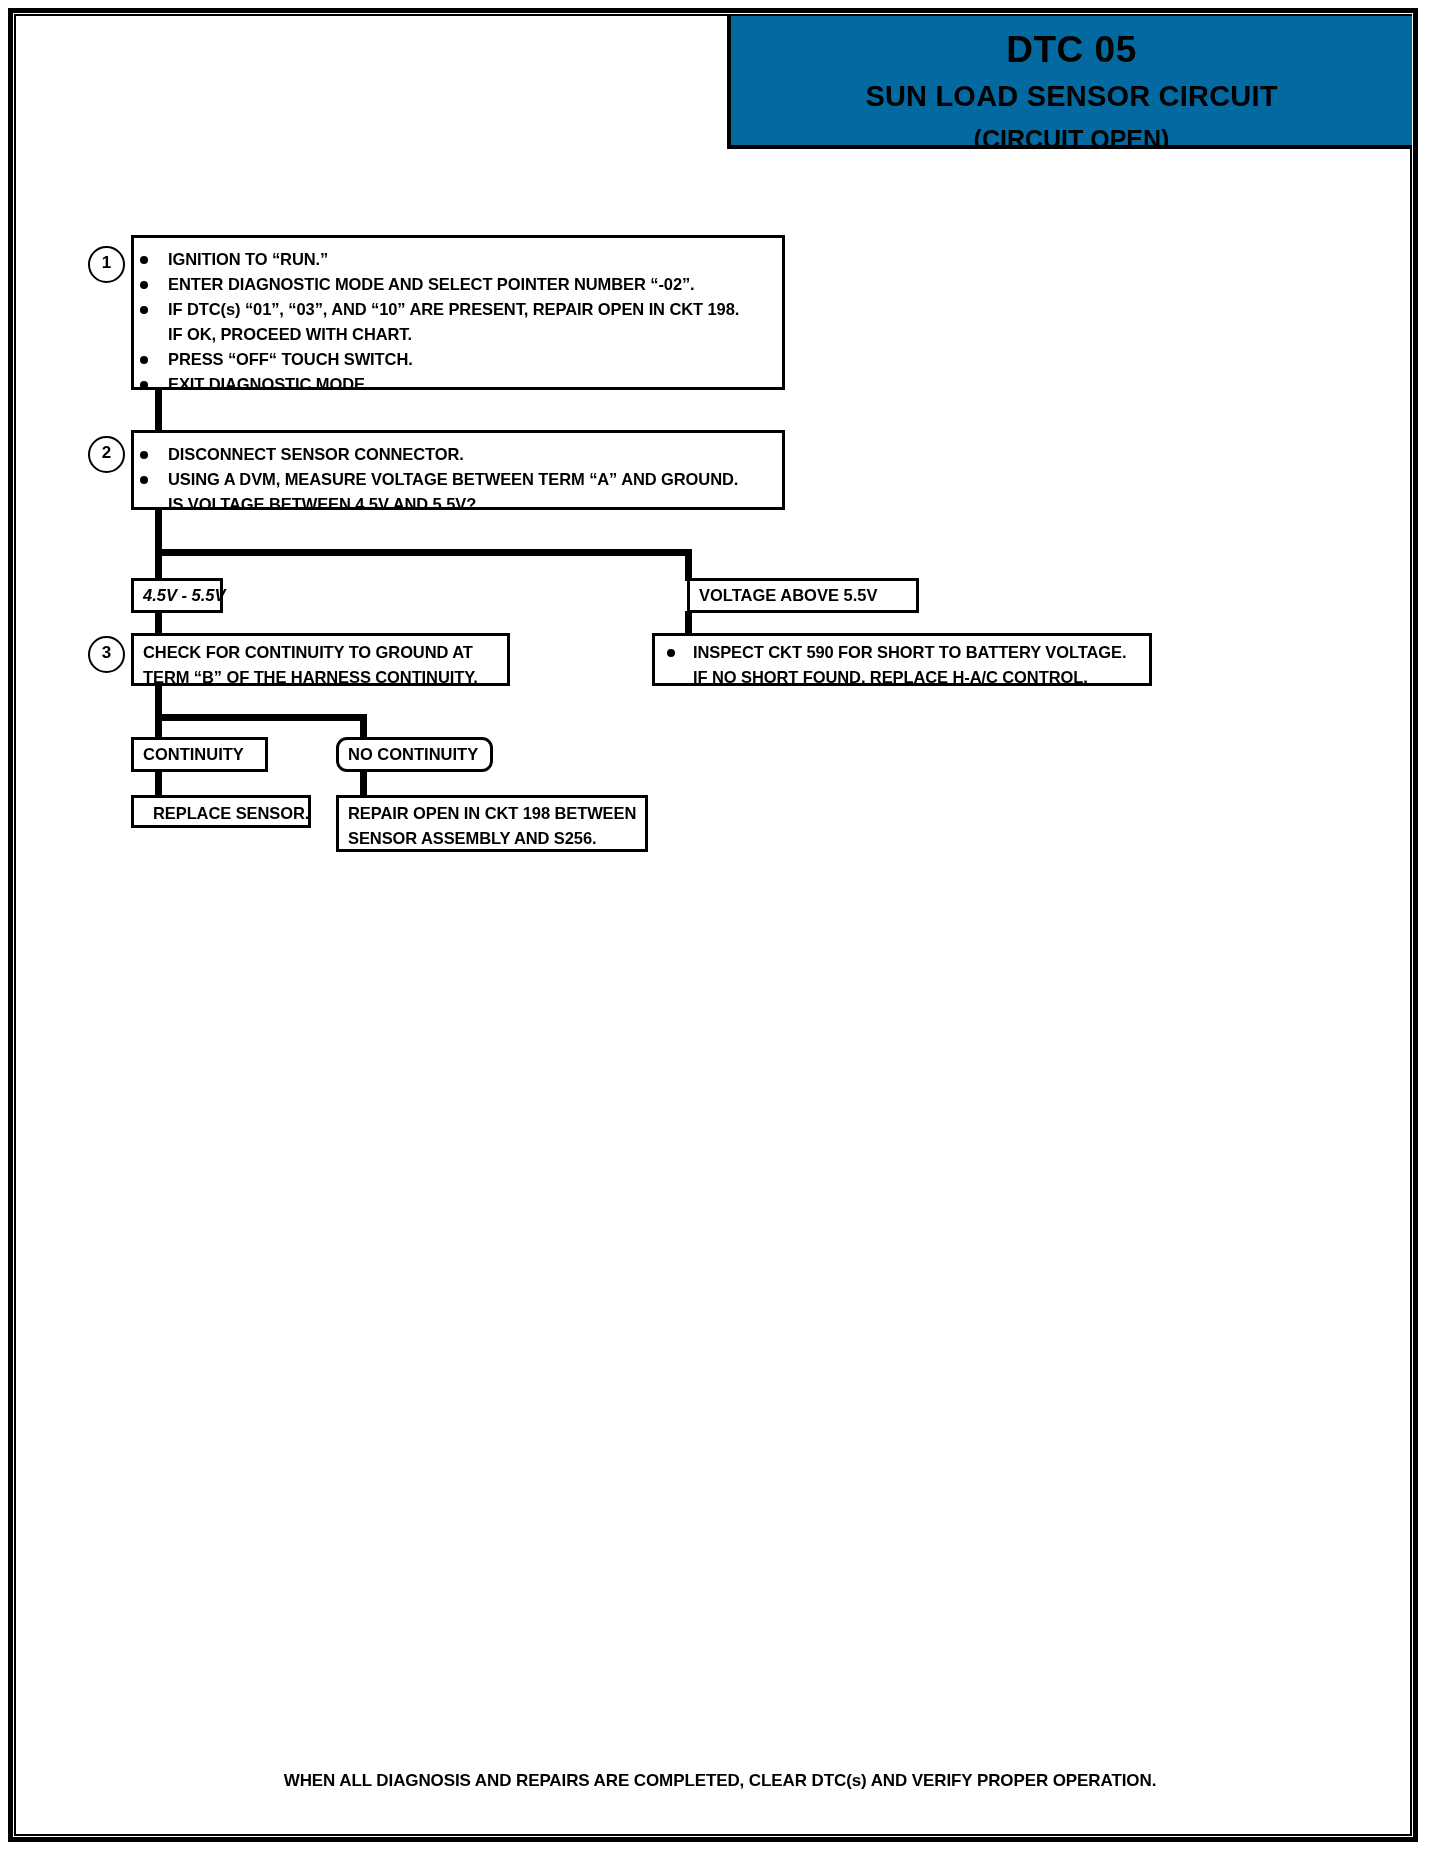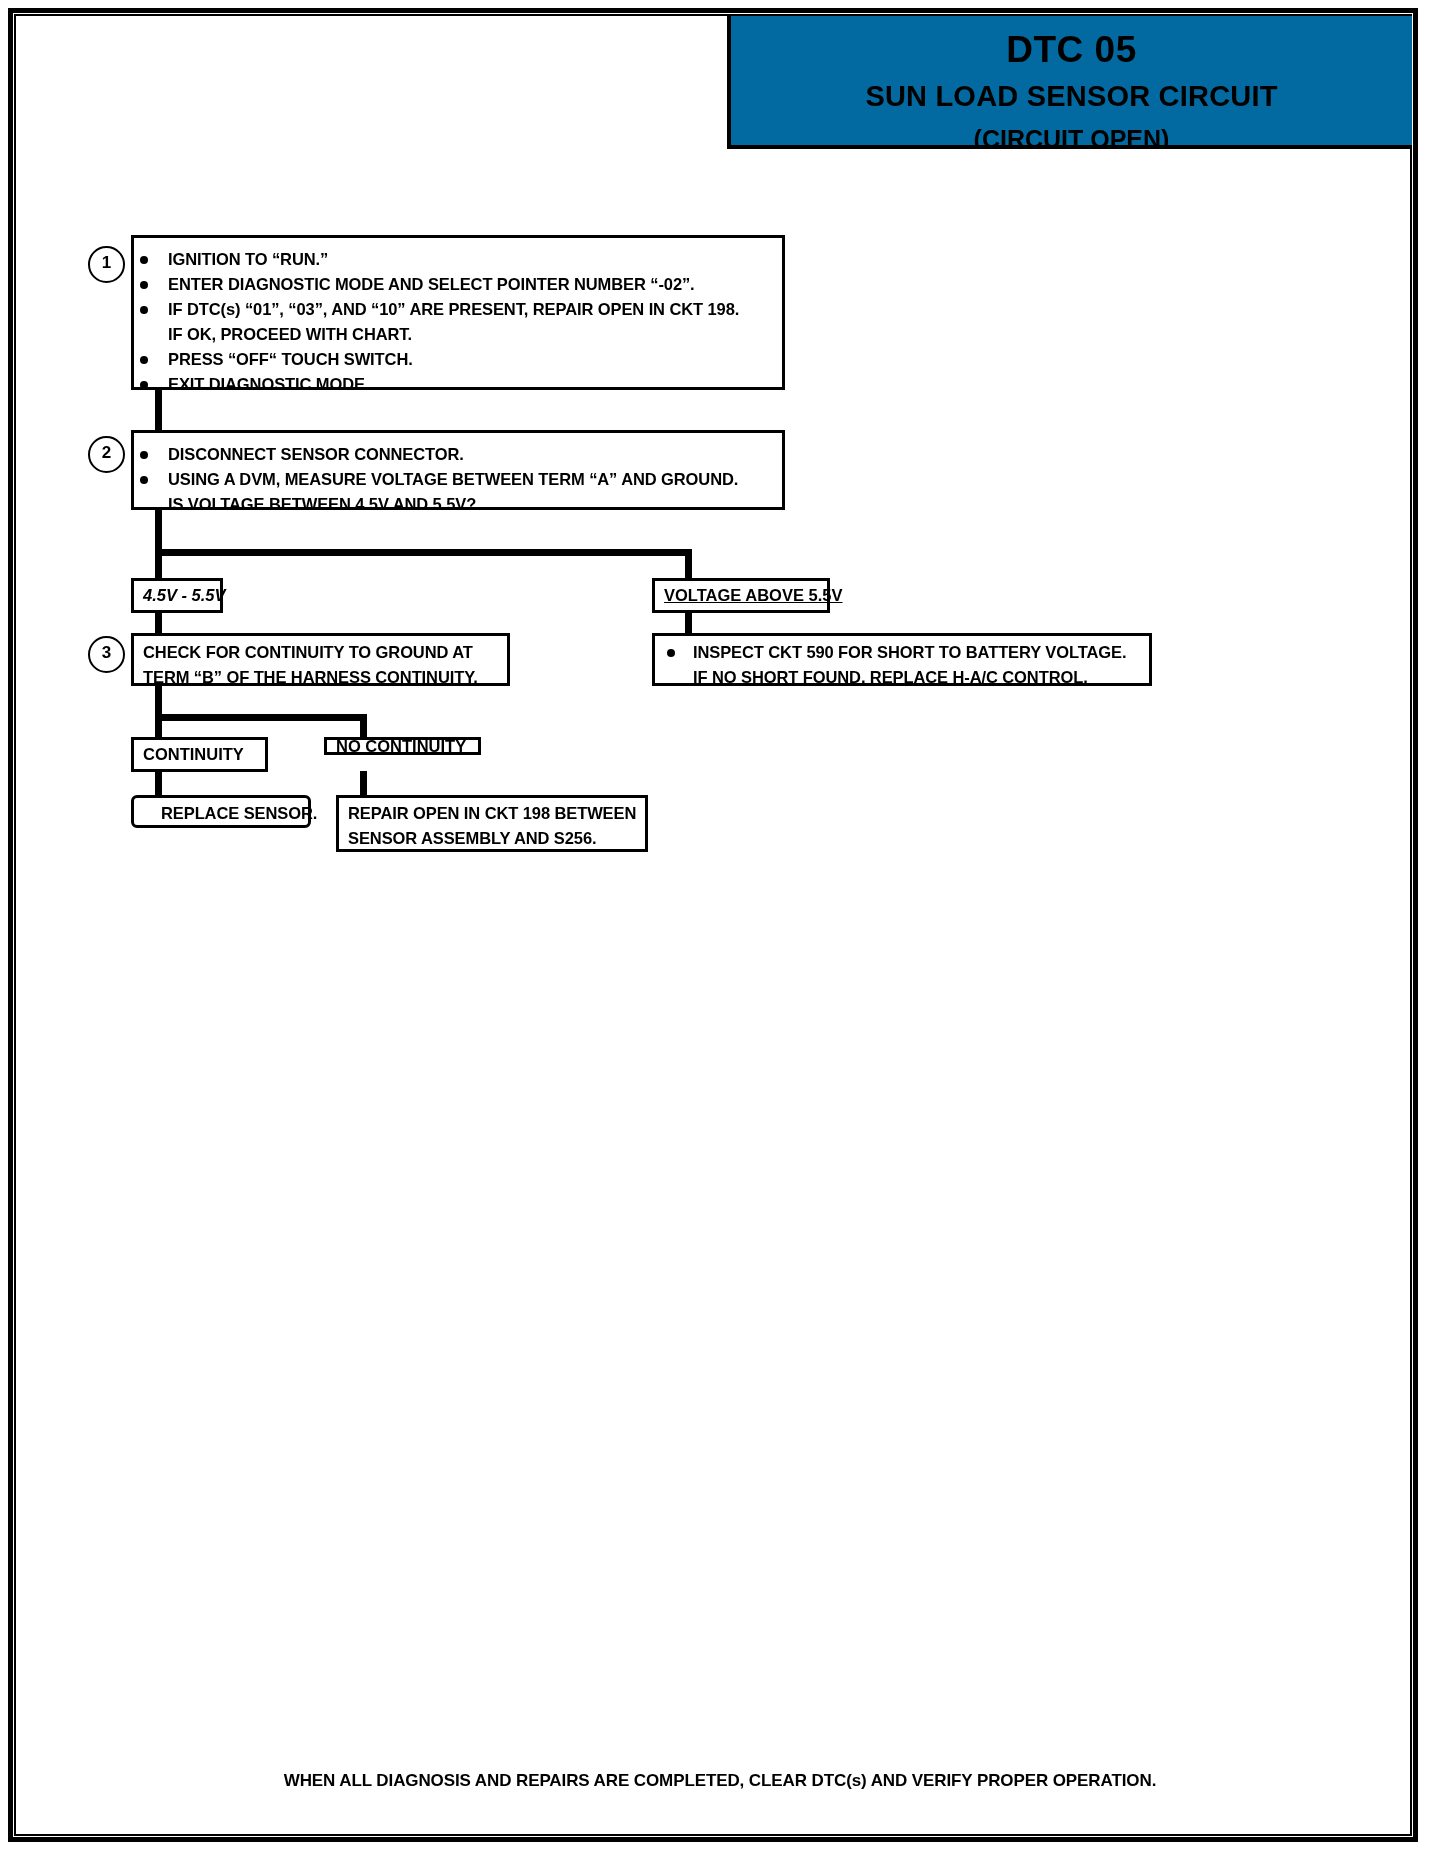--- a/index.html
+++ b/index.html
@@ -250,21 +250,21 @@
       <li>
         <span class="dot"></span>
         <span>USING A DVM, MEASURE VOLTAGE BETWEEN TERM “A” AND GROUND.</span>
         <span class="cont">IS VOLTAGE BETWEEN 4.5V AND 5.5V?</span>
       </li>
     </ul>
   </div>
 
   <div class="label-box" style="left:131px; top:578px; width:92px; height:35px;font-style:italic;">4.5V - 5.5V</div>
 
-  <div class="label-box" style="left:652px; top:578px; width:178px; height:35px;text-decoration:underline;">VOLTAGE ABOVE 5.5V</div>
+  <div class="label-box" style="left:687px; top:578px; width:232px; height:35px;">VOLTAGE ABOVE 5.5V</div>
 
   <div class="step-circle" style="left:88px; top:636px;">3</div>
   <div class="node" style="left:131px; top:633px; width:379px; height:53px; padding:4px 0 0 9px;">
     <div class="plainlines">
       <div class="line">CHECK FOR CONTINUITY TO GROUND AT</div>
       <div class="line">TERM “B” OF THE HARNESS CONTINUITY.</div>
     </div>
   </div>
 
   <div class="node" style="left:652px; top:633px; width:500px; height:53px; padding:4px 0 0 0;">
@@ -272,23 +272,23 @@
       <li style="padding-left:38px;">
         <span class="dot" style="left:12px;"></span>
         <span>INSPECT CKT 590 FOR SHORT TO BATTERY VOLTAGE.</span>
         <span class="cont">IF NO SHORT FOUND, REPLACE H-A/C CONTROL.</span>
       </li>
     </ul>
   </div>
 
   <div class="label-box" style="left:131px; top:737px; width:137px; height:35px;">CONTINUITY</div>
 
-  <div class="label-box" style="left:324px; top:737px; width:157px; height:18px;">NO CONTINUITY</div>
-
-  <div class="node" style="left:131px; top:795px; width:180px; height:33px; padding:3px 0 0 27px;border-radius:6px;">
+  <div class="label-box" style="left:336px; top:737px; width:157px; height:35px;border-radius:11px;">NO CONTINUITY</div>
+
+  <div class="node" style="left:131px; top:795px; width:180px; height:33px; padding:3px 0 0 19px;">
     <div class="line">REPLACE SENSOR.</div>
   </div>
 
   <div class="node" style="left:336px; top:795px; width:312px; height:57px; padding:3px 0 0 9px;">
     <div class="line">REPAIR OPEN IN CKT 198 BETWEEN</div>
     <div class="line">SENSOR ASSEMBLY AND S256.</div>
   </div>
 
   <div id="footer-note">WHEN ALL DIAGNOSIS AND REPAIRS ARE COMPLETED, CLEAR DTC(s) AND VERIFY PROPER OPERATION.</div>
 

